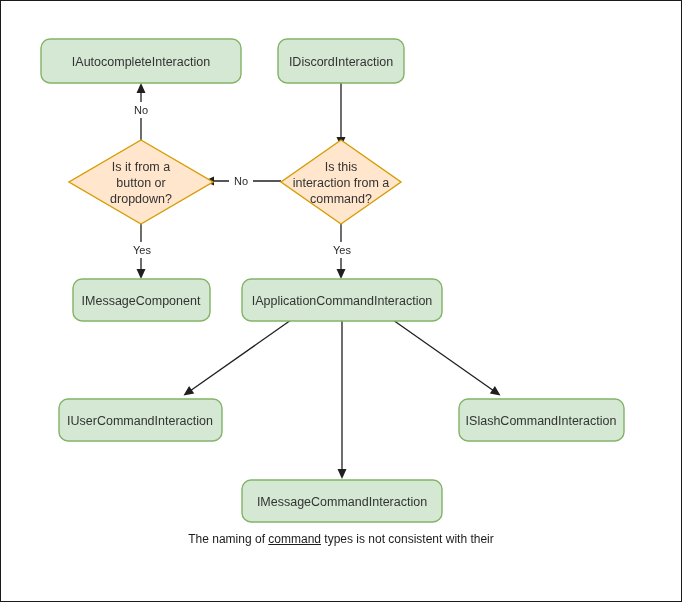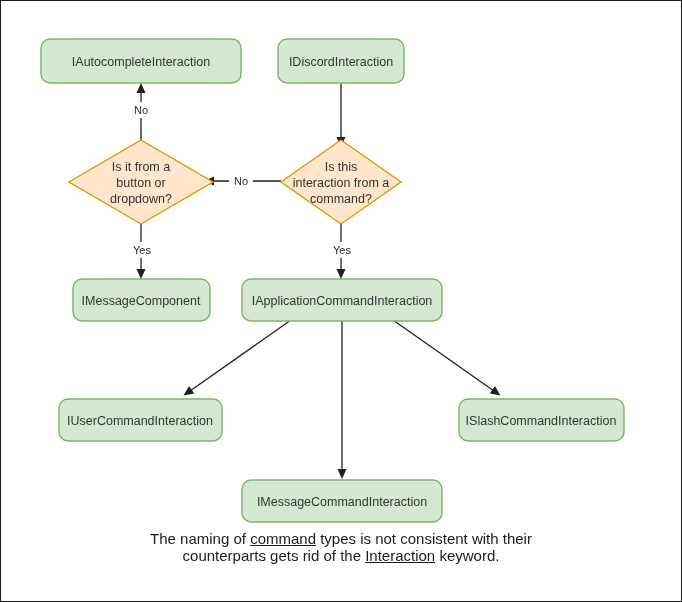--- a/index.html
+++ b/index.html
@@ -53,21 +53,21 @@
     fill: #1f1f1f;
     stroke: none;
   }
   .caption {
     position: absolute;
     left: 0;
     right: 0;
     top: 530px;
     text-align: center;
     font-family: "Liberation Sans", sans-serif;
-    font-size: 15px;
+    font-size: 12px;
     line-height: 16.5px;
     color: #1c1c1c;
   }
   .caption b { font-weight: bold; }
   .caption u { text-decoration: underline; }
 </style>
 </head>
 <body>
 
 <div id="page">
@@ -168,16 +168,15 @@
 
     <g>
       <rect x="241" y="479" width="200" height="42" rx="9" ry="9" fill="#d5e8d4" stroke="#82b366" stroke-width="1.4"></rect>
       <text class="node-box-text" x="341" y="505" text-anchor="middle">IMessageCommandInteraction</text>
     </g>
 
   </svg>
 
   <div class="caption">
     <div><span>The naming of </span><u>command</u><span> types is not consistent with their</span></div>
-    <div><span>counterparts gets rid of the </span><u>Interaction</u><span> keyword.</span></div>
   </div>
 
 </div>
 
 </body></html>

